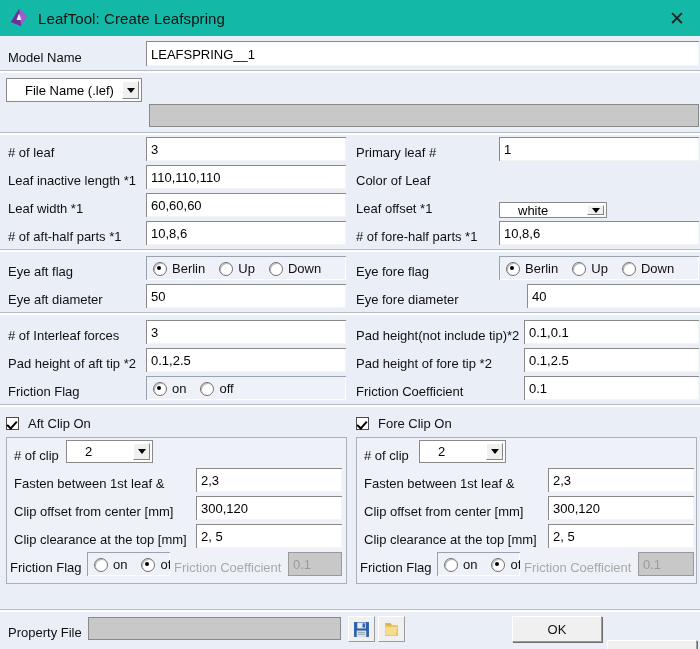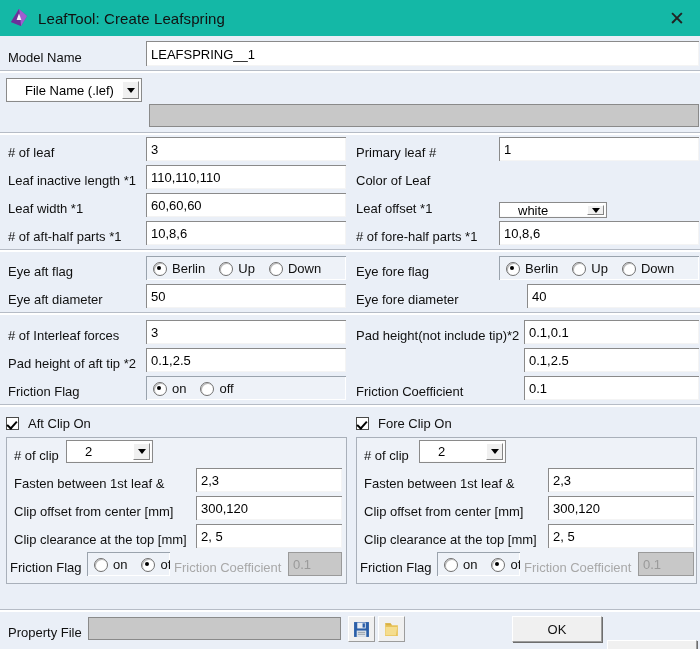--- a/index.html
+++ b/index.html
@@ -274,20 +274,21 @@
 
     <div class="abs label" style="left:8px; top:292px;"># of Interleaf forces</div>
     <div class="abs field" style="left:146px; top:284px; width:200px; height:24px;">3</div>
 
     <div class="abs label" style="left:356px; top:292px;">Pad height(not include tip)*2</div>
     <div class="abs field" style="left:524px; top:284px; width:175px; height:24px;">0.1,0.1</div>
 
     <div class="abs label" style="left:8px; top:320px;">Pad height of aft tip *2</div>
     <div class="abs field" style="left:146px; top:312px; width:200px; height:24px;">0.1,2.5</div>
 
+    <div class="abs label" style="left:356px; top:320px;">Pad height of fore tip *2</div>
     <div class="abs field" style="left:524px; top:312px; width:175px; height:24px;">0.1,2.5</div>
 
     <div class="abs label" style="left:8px; top:348px;">Friction Flag</div>
     <div class="abs radiogroup" style="left:146px; top:340px; width:200px; height:24px;">
       <span class="radio">
           <span class="rb on"></span>
           <span>on</span>
         </span>
       <span class="radio">
           <span class="rb"></span>

